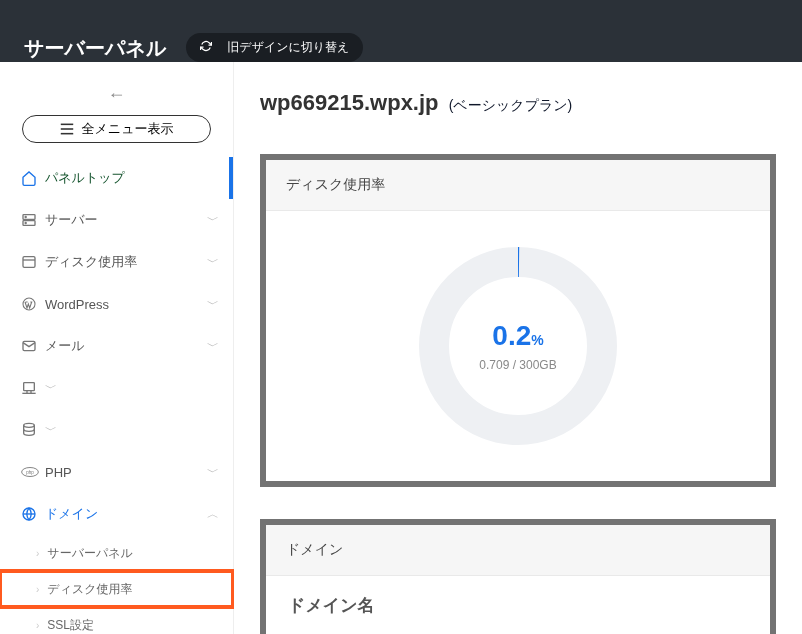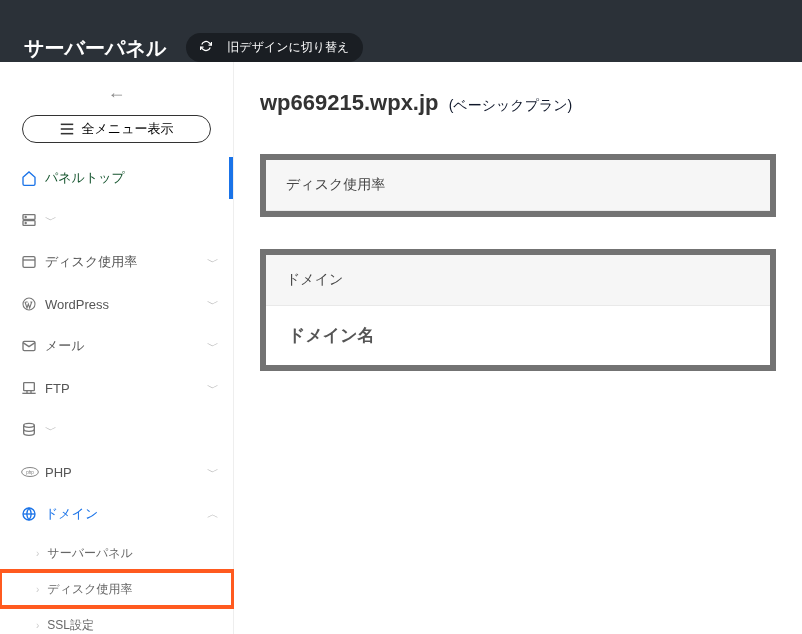--- a/index.html
+++ b/index.html
@@ -94,20 +94,21 @@
         </div>
         <div class="menu-item">
           <span class="mi-icon">
             <svg width="16" height="16" viewBox="0 0 24 24" fill="none" stroke="#777" stroke-width="2">
               <rect x="3" y="4" width="18" height="7" rx="1"></rect>
               <rect x="3" y="13" width="18" height="7" rx="1"></rect>
               <circle cx="7" cy="7.5" r="0.8" fill="#777"></circle>
               <circle cx="7" cy="16.5" r="0.8" fill="#777"></circle>
             </svg>
           </span>
+          <span class="mi-label">サーバー</span>
           <span class="mi-chev">﹀</span>
         </div>
         <div class="menu-item">
           <span class="mi-icon">
             <svg width="16" height="16" viewBox="0 0 24 24" fill="none" stroke="#777" stroke-width="2">
               <rect x="3" y="4" width="18" height="16" rx="2"></rect>
               <line x1="3" y1="9" x2="21" y2="9"></line>
             </svg>
           </span>
           <span class="mi-label">ディスク使用率</span>
@@ -135,21 +136,20 @@
         </div>
         <div class="menu-item">
           <span class="mi-icon">
             <svg width="16" height="16" viewBox="0 0 24 24" fill="none" stroke="#777" stroke-width="2">
               <rect x="4" y="4" width="16" height="12" rx="1"></rect>
               <line x1="2" y1="20" x2="22" y2="20"></line>
               <line x1="9" y1="16" x2="9" y2="20"></line>
               <line x1="15" y1="16" x2="15" y2="20"></line>
             </svg>
           </span>
-          <span class="mi-label">FTP</span>
           <span class="mi-chev">﹀</span>
         </div>
         <div class="menu-item">
           <span class="mi-icon">
             <svg width="16" height="16" viewBox="0 0 24 24" fill="none" stroke="#777" stroke-width="2">
               <ellipse cx="12" cy="5" rx="8" ry="3"></ellipse>
               <path d="M4 5v6c0 1.66 3.58 3 8 3s8-1.34 8-3V5"></path>
               <path d="M4 11v6c0 1.66 3.58 3 8 3s8-1.34 8-3v-6"></path>
             </svg>
           </span>
@@ -194,20 +194,36 @@
   </aside>
 
   <main class="main">
     <h1 class="page-heading">
       <span>wp669215.wpx.jp</span>
       <span class="plan-suffix">(ベーシックプラン)</span>
     </h1>
 
     <section class="card">
       <div class="card-title">ディスク使用率</div>
+      <div class="card-body">
+        <div class="gauge-wrap">
+          <div class="gauge">
+            <svg width="210" height="210" viewBox="0 0 210 210">
+              <circle cx="105" cy="105" r="84" fill="none" stroke="#eef0f3" stroke-width="30"></circle>
+              <circle cx="105" cy="105" r="84" fill="none" stroke="#1a73e8" stroke-width="30" stroke-dasharray="1.06 526.7" stroke-linecap="butt"></circle>
+            </svg>
+            <div class="gauge-center">
+              <div class="gauge-pct">
+                <span>0.2</span><span class="pct-sign">%</span>
+              </div>
+              <div class="gauge-sub">0.709 / 300GB</div>
+            </div>
+          </div>
+        </div>
+      </div>
     </section>
 
     <section class="card">
       <div class="card-title">ドメイン</div>
       <div class="table-head">
         <span>ドメイン名</span>
       </div>
     </section>
   </main>
 </div>

